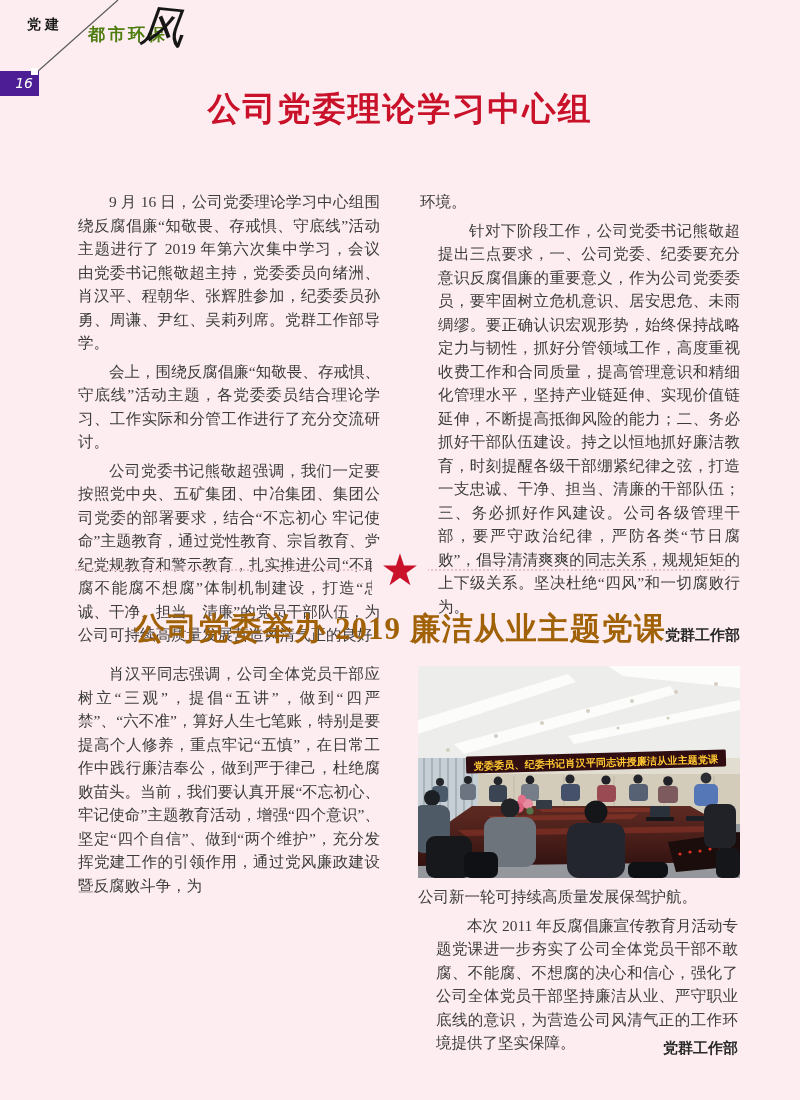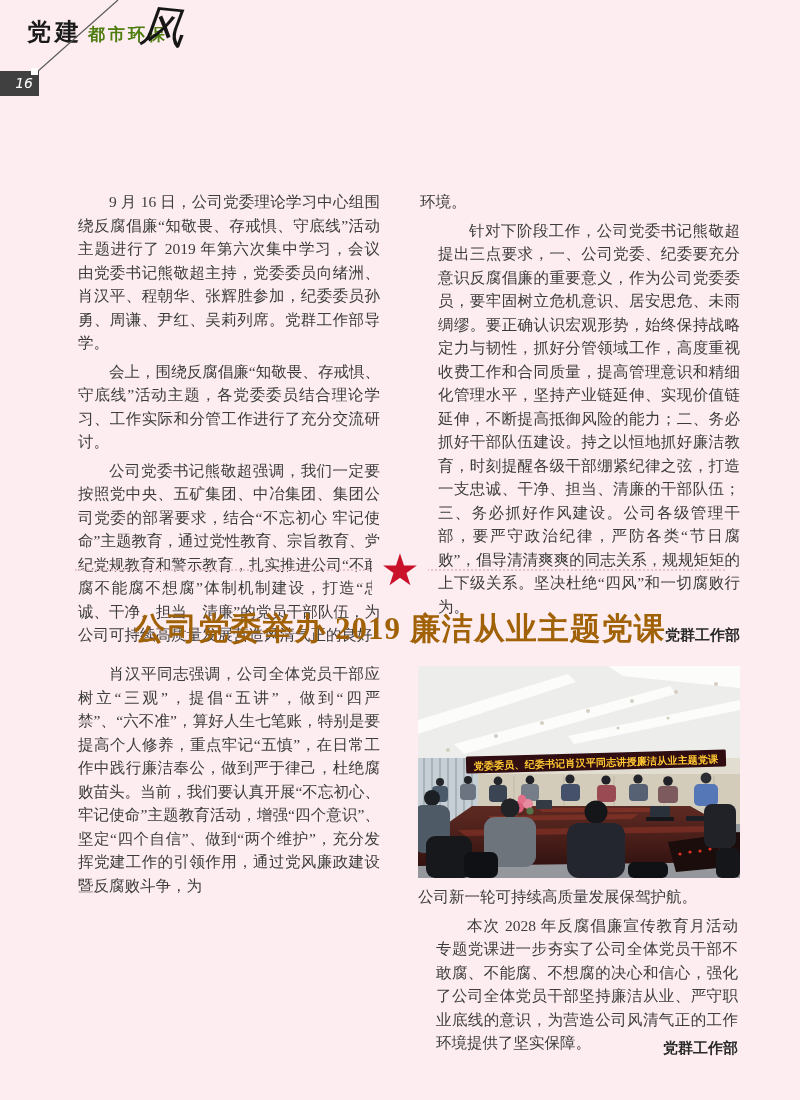--- a/index.html
+++ b/index.html
@@ -2,28 +2,28 @@
 <html><head>
 <meta charset="utf-8">
 <style>
   html,body{margin:0;padding:0;}
   body{
     width:800px;height:1100px;position:relative;overflow:hidden;
     background:#fdedf0;
     font-family:"Liberation Serif", serif;
   }
   
-  .sect-label{position:absolute;left:27px;top:16px;font-size:24px;font-weight:bold;
+  .sect-label{position:absolute;left:27px;top:16px;font-size:14px;font-weight:bold;
     color:#1a1a1a;letter-spacing:4px;font-family:"Liberation Sans",sans-serif;}
   .masthead{position:absolute;left:88px;top:23px;font-size:17px;font-weight:bold;
     color:#4d7c0f;letter-spacing:3px;font-family:"Liberation Sans",sans-serif;}
   .masthead-mark{position:absolute;left:140px;top:6px;font-size:44px;color:#161616;
     font-style:italic;transform:rotate(6deg);line-height:1;}
   .diag-svg{position:absolute;left:0;top:0;}
-  .pagenum-box{position:absolute;left:0;top:71px;width:39px;height:25px;background:#404040;
+  .pagenum-box{position:absolute;left:0;top:71px;width:39px;height:25px;background:#4c1d95;
     color:#fff;font-family:"DejaVu Sans",sans-serif;font-style:italic;font-size:14px;
     line-height:25px;text-align:right;padding-right:6px;box-sizing:border-box;}
   .pagenum-notch{position:absolute;left:31px;top:68px;width:7px;height:7px;background:#ffffff;}
   
   .a1-title{position:absolute;left:60px;top:86px;width:680px;text-align:center;
     color:#c9112a;font-weight:bold;font-size:33px;line-height:47px;letter-spacing:2px;}
   .a2-title{position:absolute;left:60px;top:608px;width:680px;text-align:center;
     color:#a16207;font-weight:bold;font-size:31px;line-height:42px;letter-spacing:1px;}
   
   .col{position:absolute;width:320px;font-size:15.5px;line-height:23.5px;color:#3c3c3c;
@@ -52,20 +52,21 @@
 <div class="sect-label">党建</div>
 <svg class="diag-svg" width="140" height="80">
   <line x1="37" y1="72" x2="118" y2="0" stroke="#5a5a5a" stroke-width="1.2"></line>
 </svg>
 <div class="masthead">都市环保</div>
 <div class="masthead-mark">风</div>
 <div class="pagenum-box">16</div>
 <div class="pagenum-notch"></div>
 
 <div class="a1-title">
+  <div>公司党委理论学习中心组</div>
 </div>
 
 <div class="col a1-left">
   <p class="para">9 月 16 日，公司党委理论学习中心组围绕反腐倡廉“知敬畏、存戒惧、守底线”活动主题进行了 2019 年第六次集中学习，会议由党委书记熊敬超主持，党委委员向绪洲、肖汉平、程朝华、张辉胜参加，纪委委员孙勇、周谦、尹红、吴莉列席。党群工作部导学。</p>
   <p class="para">会上，围绕反腐倡廉“知敬畏、存戒惧、守底线”活动主题，各党委委员结合理论学习、工作实际和分管工作进行了充分交流研讨。</p>
   <p class="para">公司党委书记熊敬超强调，我们一定要按照党中央、五矿集团、中冶集团、集团公司党委的部署要求，结合“不忘初心 牢记使命”主题教育，通过党性教育、宗旨教育、党纪党规教育和警示教育，扎实推进公司“不敢腐不能腐不想腐”体制机制建设，打造“忠诚、干净、担当、清廉”的党员干部队伍，为公司可持续高质量发展营造风清气正的良好</p>
 </div>
 
 <div class="col a1-right">
   <p class="cont">环境。</p>
@@ -206,15 +207,15 @@
       <g fill="#17181c">
         <rect x="8" y="170" width="46" height="42" rx="9"></rect>
         <rect x="46" y="186" width="34" height="26" rx="7" fill="#101114"></rect>
         <rect x="286" y="138" width="32" height="44" rx="8" fill="#202228"></rect>
         <rect x="298" y="182" width="24" height="30" rx="6" fill="#15161a"></rect>
         <rect x="210" y="196" width="40" height="16" rx="6" fill="#101114"></rect>
       </g>
     </svg>
   </div>
   <p class="cont">公司新一轮可持续高质量发展保驾护航。</p>
-  <p class="para">本次 2028 年反腐倡廉宣传教育月活动专题党课进一步夯实了公司全体党员干部不敢腐、不能腐、不想腐的决心和信心，强化了公司全体党员干部坚持廉洁从业、严守职业底线的意识，为营造公司风清气正的工作环境提供了坚实保障。</p>
+  <p class="para">本次 2011 年反腐倡廉宣传教育月活动专题党课进一步夯实了公司全体党员干部不敢腐、不能腐、不想腐的决心和信心，强化了公司全体党员干部坚持廉洁从业、严守职业底线的意识，为营造公司风清气正的工作环境提供了坚实保障。</p>
   <div class="byline-inline">党群工作部</div>
 </div>
 
 </body></html>

